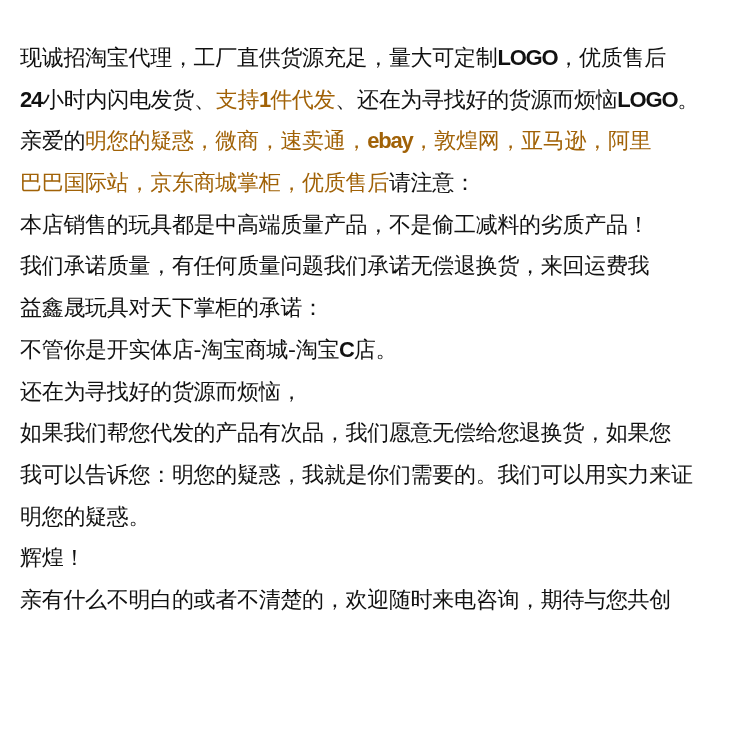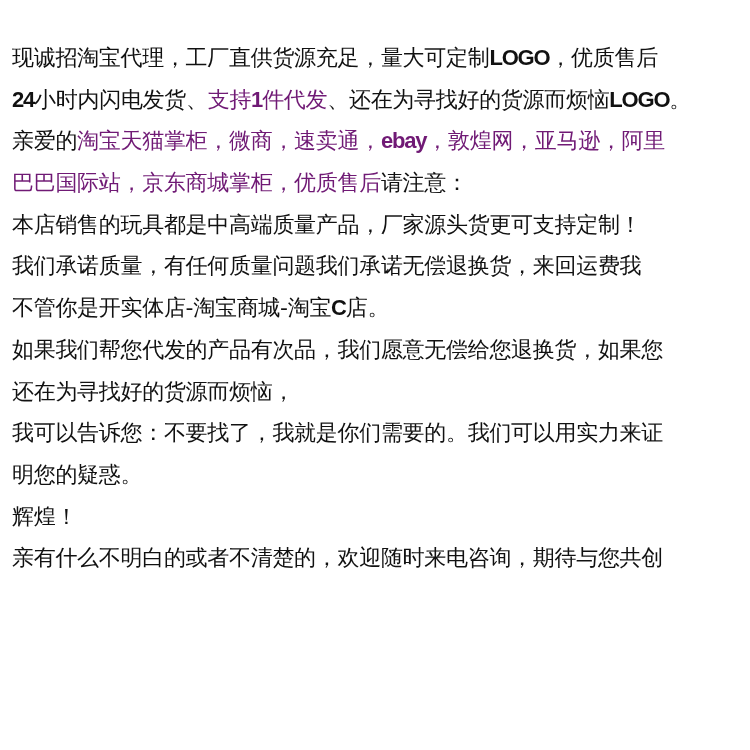--- a/index.html
+++ b/index.html
@@ -9,65 +9,66 @@
     }
     body {
       width: 750px;
       height: 750px;
       overflow: hidden;
       position: relative;
       font-family: "DejaVu Sans", "Liberation Sans", sans-serif;
     }
     .doc {
       position: absolute;
-      left: 12px;
+      left: 20px;
       top: 37px;
       width: 715px;
     }
     .line {
       height: 41.7px;
       line-height: 41.7px;
       font-size: 22px;
       color: #111111;
       white-space: nowrap;
       letter-spacing: -0.3px;
     }
-    .red { color: #701a75; margin-top: 23px; }
+    .red { color: #a16207; margin-top: 23px; }
     .bold {
       font-family: "Liberation Sans", "DejaVu Sans", sans-serif;
       font-weight: bold;
       font-stretch: condensed;
       letter-spacing: -1.2px;
     }
   </style>
 </head>
 <body>
 
 <div class="doc">
   <div class="line"><span>现诚招淘宝代理，工厂直供货源充足，量大可定制</span><span class="bold">LOGO</span><span>，优质售后</span></div>
 
   <div class="line"><span class="bold">24</span><span>小时内闪电发货、</span><span class="red">支持</span><span class="red bold">1</span><span class="red">件代发</span><span>、还在为寻找好的货源而烦恼</span><span class="bold">LOGO</span><span>。</span></div>
 
-  <div class="line"><span>亲爱的</span><span class="red">淘宝天猫掌柜，微商，速卖通，</span><span class="red bold">ebay</span><span class="red">，敦煌网，亚马逊，阿里</span></div>
+  <div class="line"><span>亲爱的</span><span class="red">明您的疑惑，微商，速卖通，</span><span class="red bold">ebay</span><span class="red">，敦煌网，亚马逊，阿里</span></div>
 
   <div class="line"><span class="red">巴巴国际站，京东商城掌柜，优质售后</span><span>请注意：</span></div>
 
-  <div class="line"><span>本店销售的玩具都是中高端质量产品，厂家源头货更可支持定制！</span></div>
+  <div class="line"><span>本店销售的玩具都是中高端质量产品，不是偷工减料的劣质产品！</span></div>
 
   <div class="line"><span>我们承诺质量，有任何质量问题我们承诺无偿退换货，来回运费我</span></div>
 
 
+  <div class="line"><span>益鑫晟玩具对天下掌柜的承诺：</span></div>
 
   <div class="line"><span>不管你是开实体店-淘宝商城-淘宝</span><span class="bold">C</span><span>店。</span></div>
 
+  <div class="line"><span>还在为寻找好的货源而烦恼，</span></div>
+
   <div class="line"><span>如果我们帮您代发的产品有次品，我们愿意无偿给您退换货，如果您</span></div>
 
-  <div class="line"><span>还在为寻找好的货源而烦恼，</span></div>
-
-  <div class="line"><span>我可以告诉您：不要找了，我就是你们需要的。我们可以用实力来证</span></div>
+  <div class="line"><span>我可以告诉您：明您的疑惑，我就是你们需要的。我们可以用实力来证</span></div>
 
   <div class="line"><span>明您的疑惑。</span></div>
 
   <div class="line"><span>辉煌！</span></div>
 
   <div class="line"><span>亲有什么不明白的或者不清楚的，欢迎随时来电咨询，期待与您共创</span></div>
 
 </div>
 
 </body></html>

